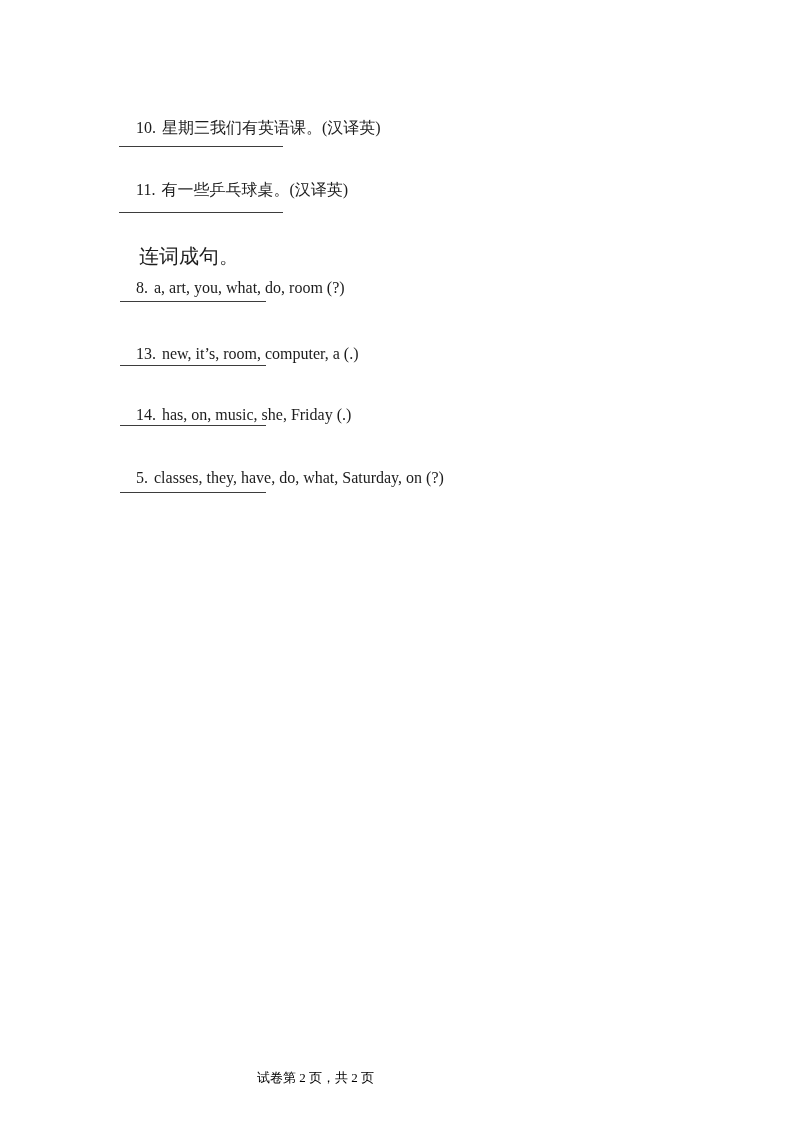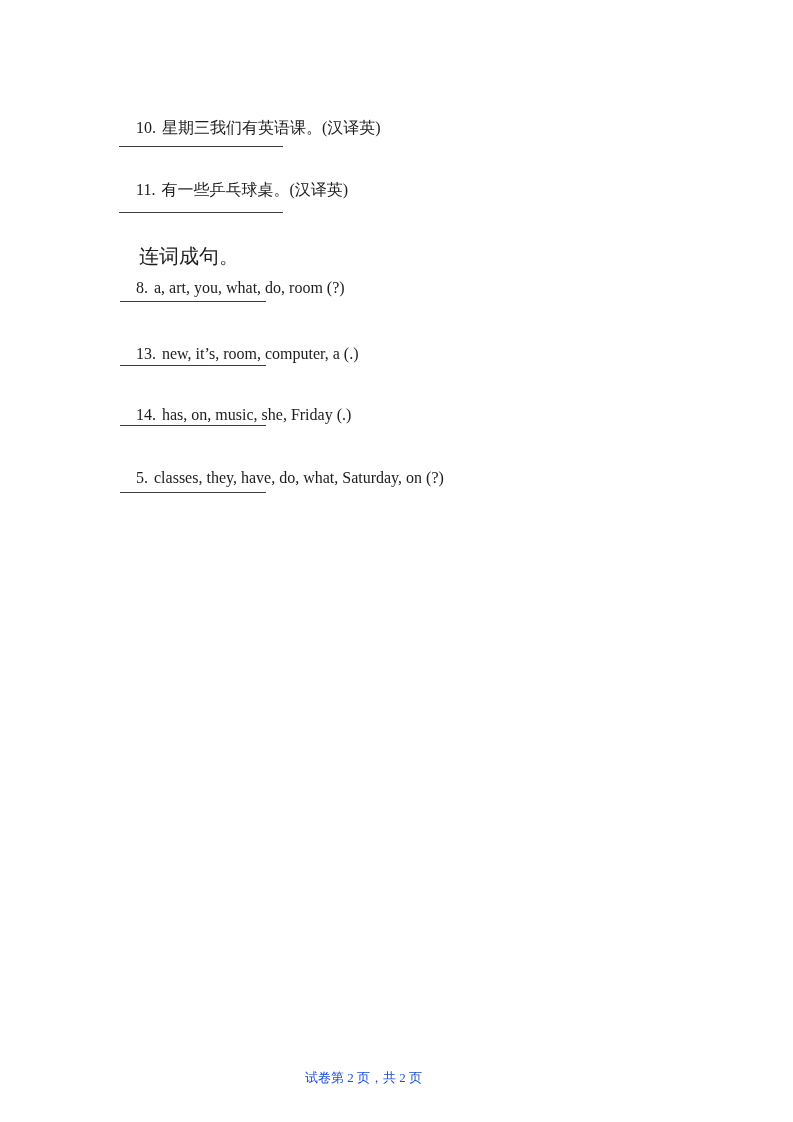--- a/index.html
+++ b/index.html
@@ -42,22 +42,21 @@
   .blank-long { left: 119px; width: 164px; }
   .blank-short { left: 120px; width: 146px; }
   .footer {
     position: absolute;
     top: 1070px;
     left: 0;
     width: 100%;
     text-align: center;
     font-size: 13px;
     line-height: 16px;
-    color: #1d4ed8;
-    padding-left: 48px;
+    color: #000000;
   }
 </style>
 </head>
 <body>
 
 <div class="page">
 
   <div class="line" style="top:98px">
     <span class="num">10.</span><span>星期三我们有英语课。(汉译英)</span>
   </div>

